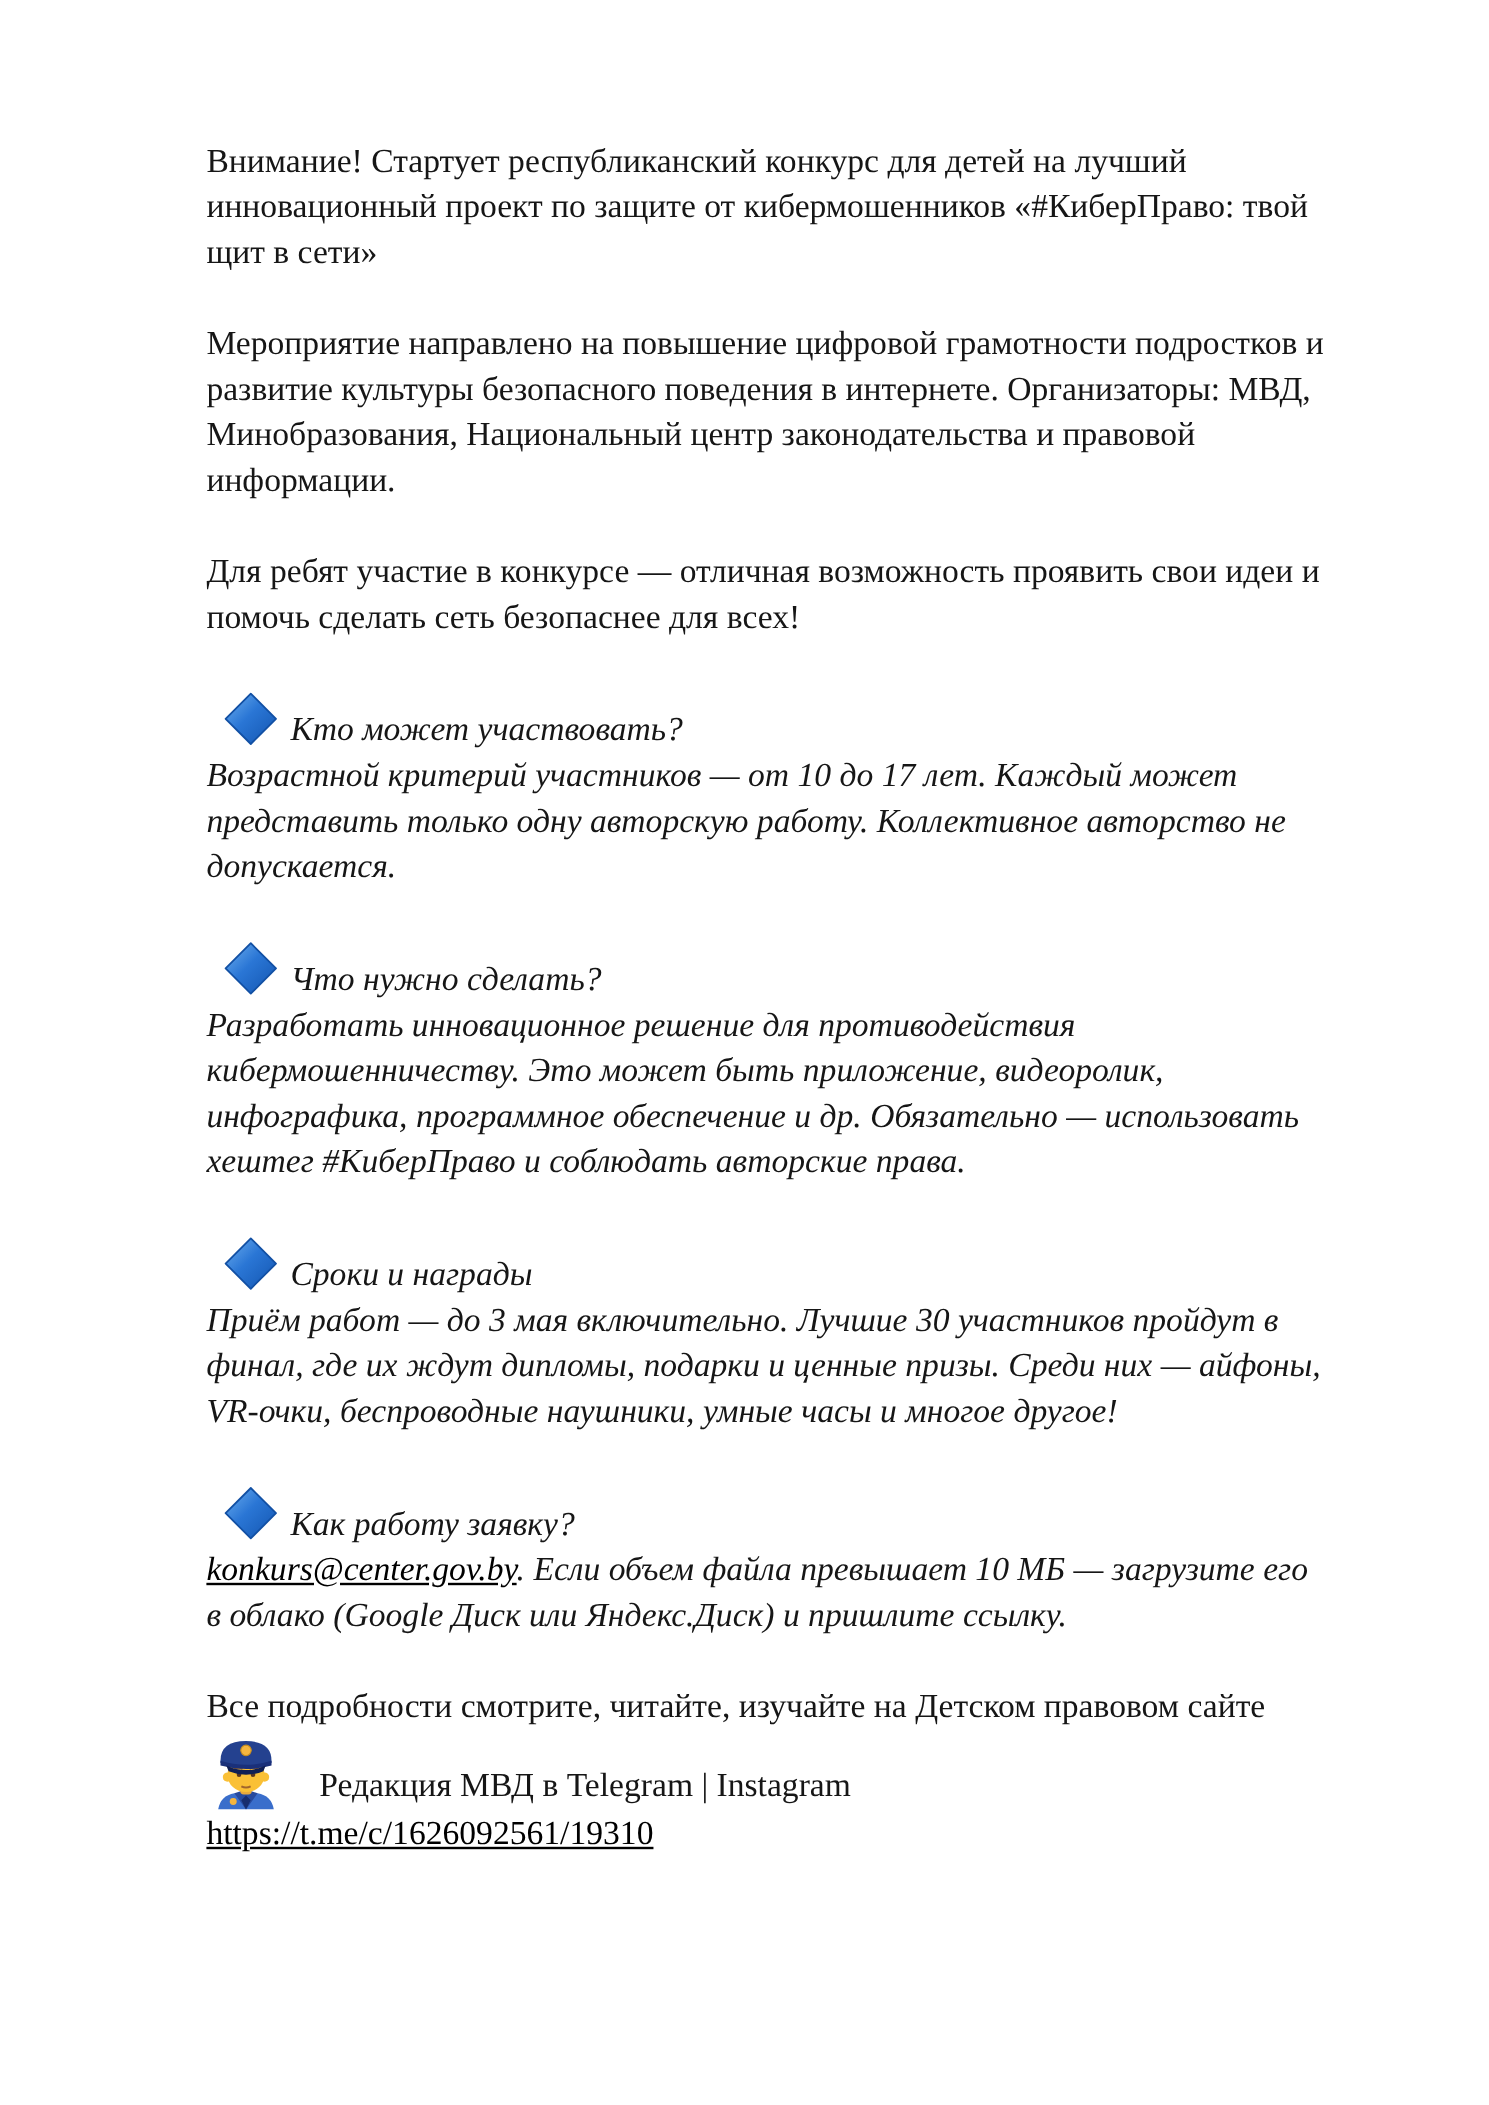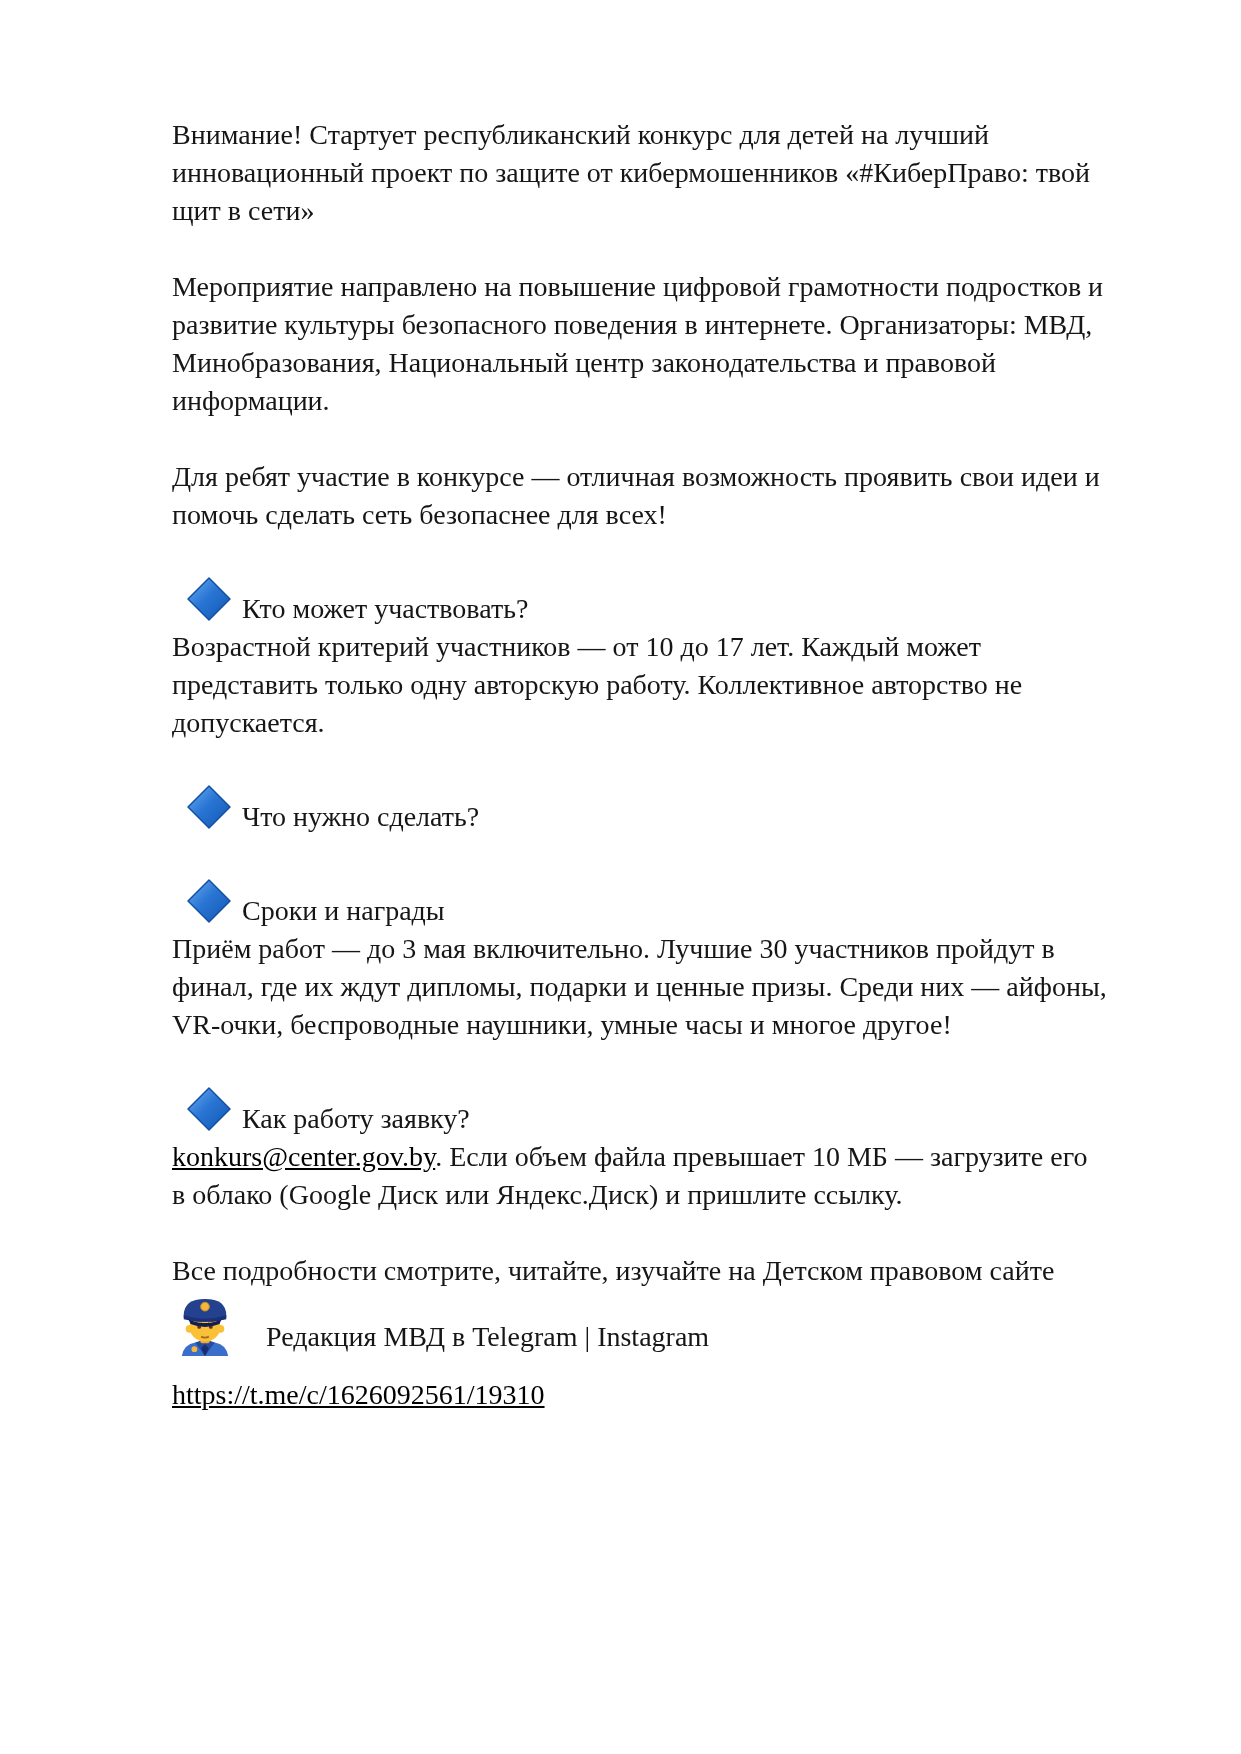--- a/index.html
+++ b/index.html
@@ -23,20 +23,21 @@
     overflow: hidden;
   }
   .para {
     margin: 0 0 38px 0;
     font-size: 28px;
     line-height: 38px;
     white-space: pre-line;
   }
   .sec {
     margin: 0 0 38px 0;
+    font-style: italic;
   }
   .sec-head {
     display: flex;
     align-items: flex-end;
     height: 56px;
   }
   .diamond {
     display: inline-block;
     width: 46px;
     height: 46px;
@@ -69,21 +70,21 @@
   }
   .police {
     display: inline-block;
     width: 58px;
     height: 62px;
     margin: 0 12px 0 4px;
     flex: 0 0 auto;
   }
   .police svg { display: block; }
   .tg-para {
-    margin: 20px 0 0 0;
+    margin: 2px 0 0 0;
   }
 </style>
 </head>
 <body>
 
 <svg width="0" height="0" style="position:absolute">
   <defs>
     <linearGradient id="diamond-grad" x1="0" y1="0" x2="1" y2="1">
       <stop offset="0" stop-color="#6fb0ef"></stop>
       <stop offset="0.45" stop-color="#2a76d5"></stop>
@@ -122,20 +123,24 @@
 
   <section class="sec">
     <div class="sec-head">
       <span class="diamond">
           <svg width="46" height="46" viewBox="0 0 46 46">
             <polygon points="23,2 44,23 23,44 2,23" fill="url(#diamond-grad)" stroke="#1250a4" stroke-width="1.5" stroke-linejoin="round"></polygon>
           </svg>
         </span>
       <span class="sec-title">Что нужно сделать?</span>
     </div>
+    <p class="para sec-body">Разработать инновационное решение для противодействия
+кибермошенничеству. Это может быть приложение, видеоролик,
+инфографика, программное обеспечение и др. Обязательно — использовать
+хештег #КиберПраво и соблюдать авторские права.</p>
   </section>
 
   <section class="sec">
     <div class="sec-head">
       <span class="diamond">
           <svg width="46" height="46" viewBox="0 0 46 46">
             <polygon points="23,2 44,23 23,44 2,23" fill="url(#diamond-grad)" stroke="#1250a4" stroke-width="1.5" stroke-linejoin="round"></polygon>
           </svg>
         </span>
       <span class="sec-title">Сроки и награды</span>

